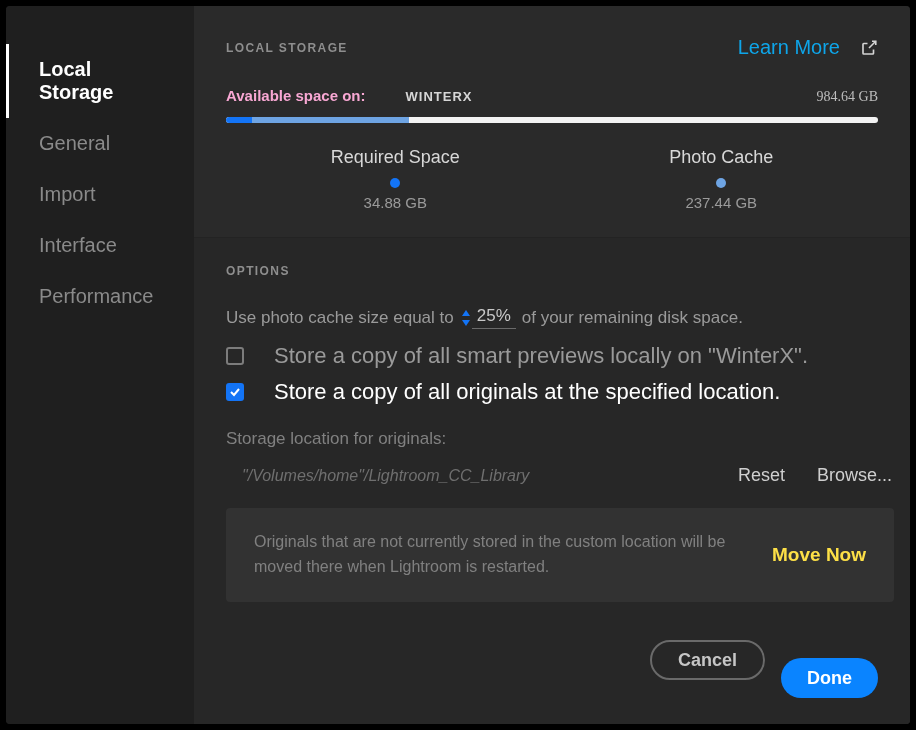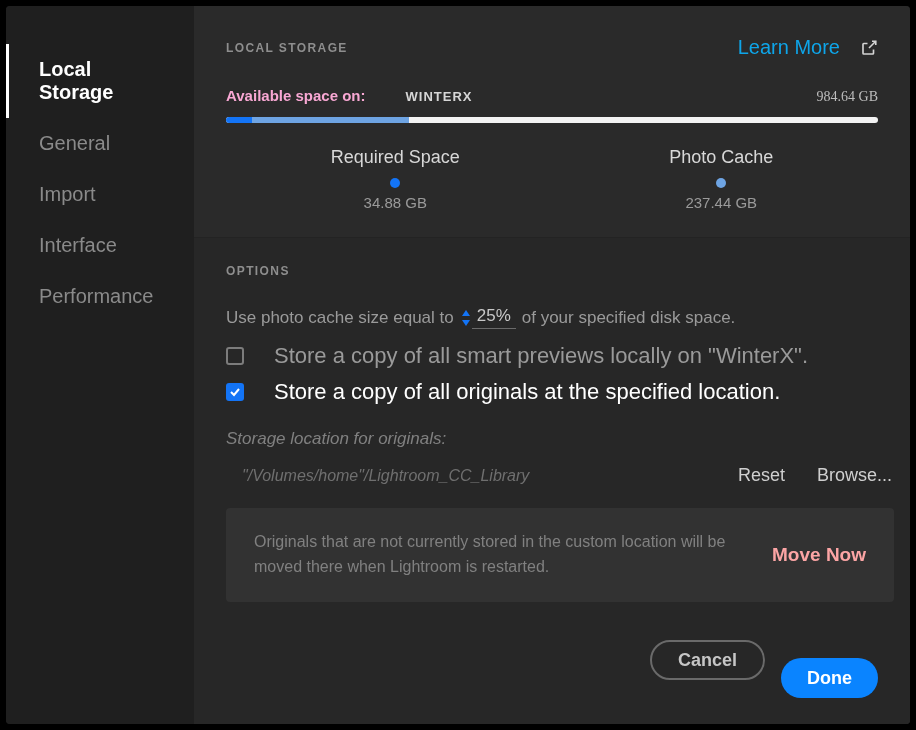--- a/index.html
+++ b/index.html
@@ -147,21 +147,21 @@
   .check-line.on { color: #fff; font-weight: 500; }
   .chk {
     width: 18px; height: 18px; border-radius: 3px;
     display: inline-flex; align-items: center; justify-content: center;
     flex-shrink: 0;
   }
   .chk.off { border: 2px solid #7c7c7c; }
   .chk.on  { background: #1374f6; }
   .chk.on svg { width: 12px; height: 12px; }
 
-  .storage-label { font-size: 17px; color: #808080; margin-top: 24px; margin-bottom: 10px; font-style: italic; }
+  .storage-label { font-size: 17px; color: #808080; margin-top: 24px; margin-bottom: 10px; }
   .path-row {
     display: flex;
     align-items: center;
     gap: 32px;
     padding: 6px 2px 6px 16px;
   }
   .path {
     flex: 1;
     font-size: 16px;
     font-style: italic;
@@ -175,21 +175,21 @@
   .info-box {
     margin-top: 16px;
     background: #323232;
     border-radius: 4px;
     padding: 22px 28px;
     display: flex;
     align-items: center;
     justify-content: flex-end;
   }
   .info-text { flex: 1; font-size: 16px; color: #808080; line-height: 1.55; }
-  .move-now  { font-size: 19px; color: #fca5a5; font-weight: 600; cursor: pointer; white-space: nowrap; }
+  .move-now  { font-size: 19px; color: #fde047; font-weight: 600; cursor: pointer; white-space: nowrap; }
 
   .footer {
     position: absolute;
     right: 32px;
     bottom: 26px;
     display: flex;
     gap: 16px;
   }
   .btn {
     height: 40px;
@@ -274,21 +274,21 @@
 
       <div class="cache-line">
         <span>Use photo cache size equal to</span>
         <span class="stepper">
           <svg viewBox="0 0 12 20">
             <path d="M6 2 L10 8 L2 8 Z" fill="#1374f6"></path>
             <path d="M6 18 L2 12 L10 12 Z" fill="#1374f6"></path>
           </svg>
           <span class="stepper-val">25%</span>
         </span>
-        <span>of your specified disk space.</span>
+        <span>of your remaining disk space.</span>
       </div>
 
       <div class="check-line">
         <span class="chk off"></span>
         <span>Store a copy of all smart previews locally on "WinterX".</span>
       </div>
 
       <div class="check-line on">
         <span class="chk on">
           <svg viewBox="0 0 12 12">

